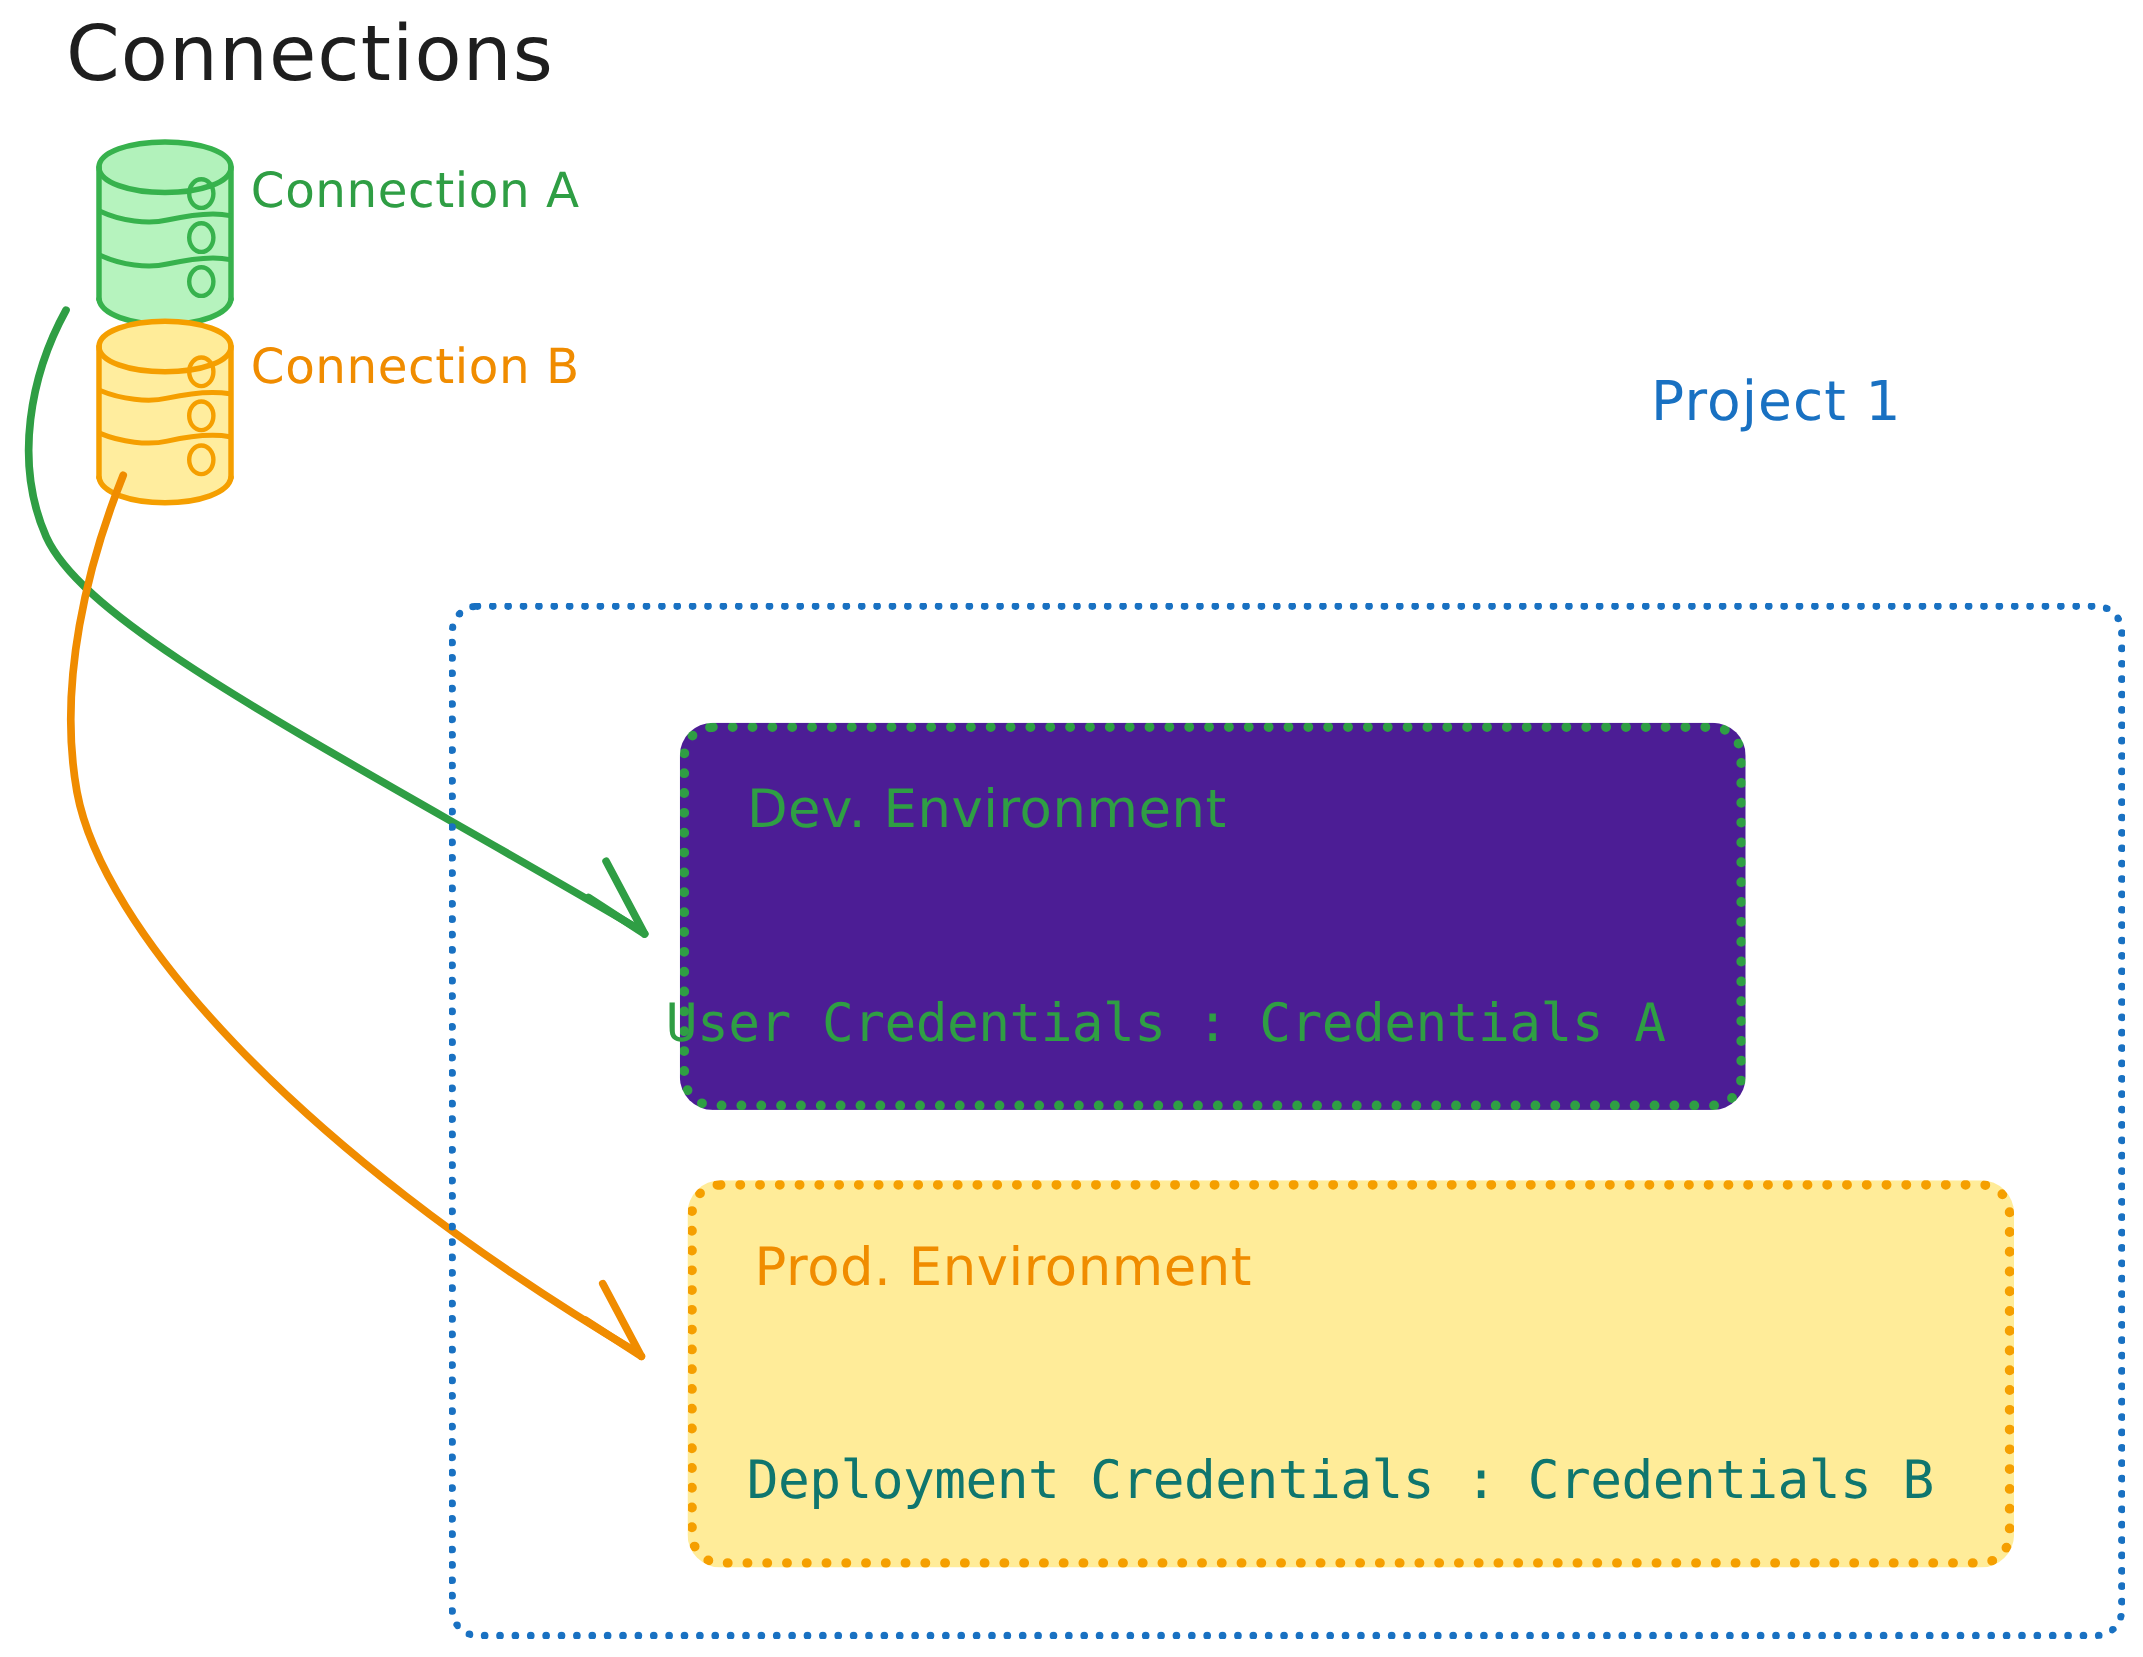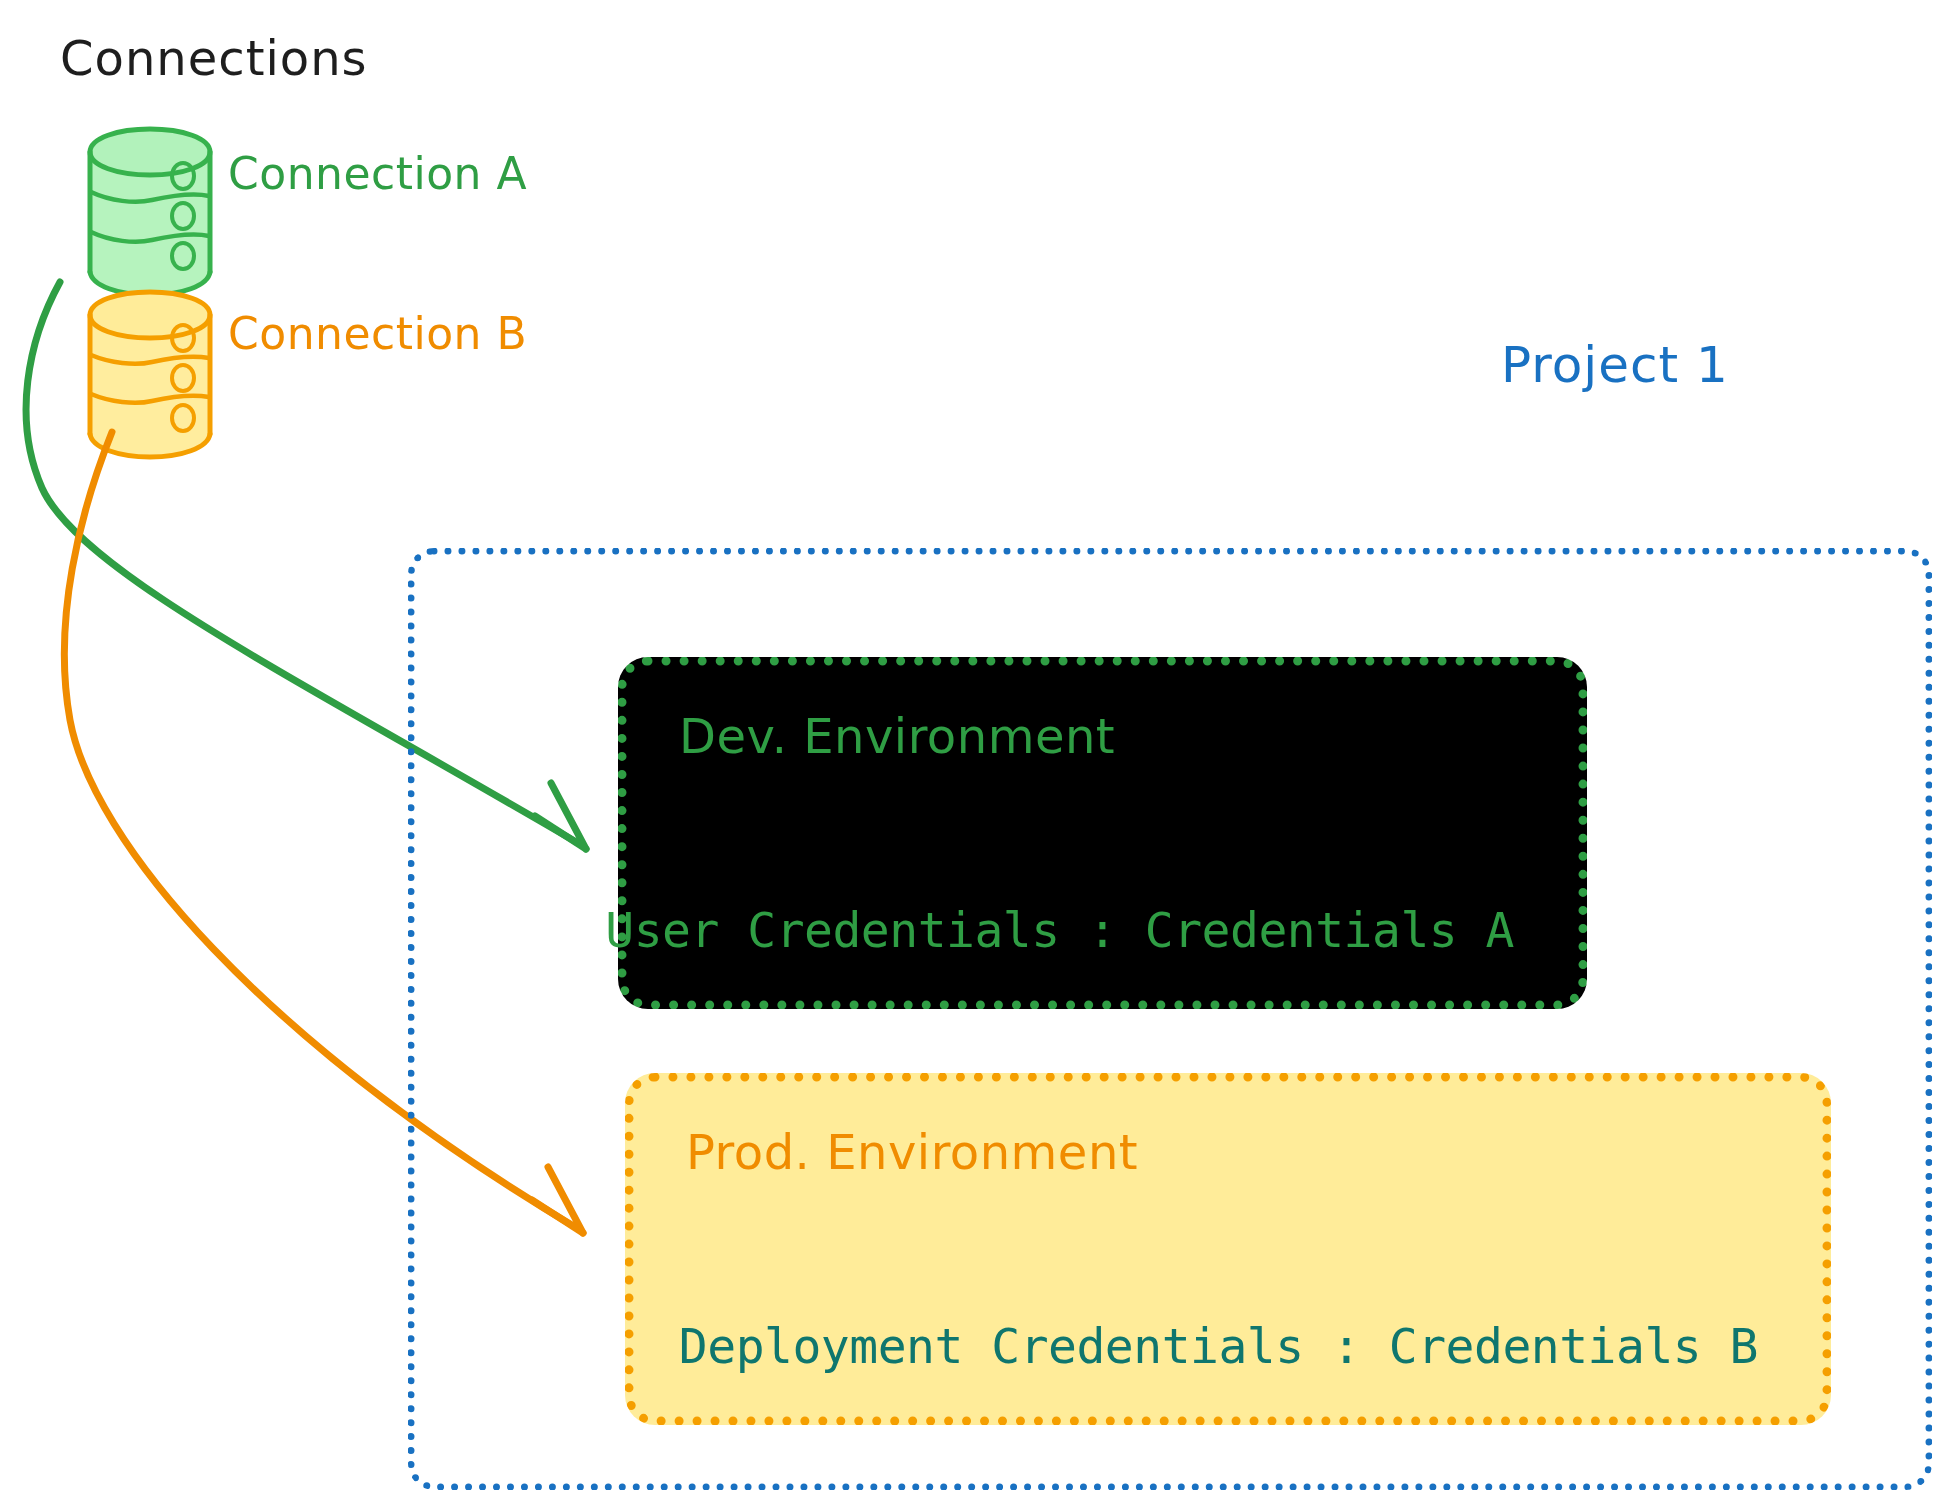--- a/index.html
+++ b/index.html
@@ -34,25 +34,24 @@
     font-weight: 400;
   }
   .mono {
     font-family: "DejaVu Sans Mono", monospace;
   }
 
   #connections-heading {
     position: absolute;
     left: 60px;
     top: 8px;
-    font-size: 48px;
+    font-size: 70px;
     color: #1e1e1e;
     letter-spacing: 1px;
     white-space: nowrap;
-    margin-top: 22px;
   }
 
   .conn-label {
     position: absolute;
     font-size: 44px;
     white-space: nowrap;
     letter-spacing: 0.5px;
   }
   #conn-a-label { left: 228px; top: 148px; color: #2f9e44; }
   #conn-b-label { left: 228px; top: 308px; color: #f08c00; }
@@ -83,21 +82,21 @@
   .env-box {
     position: absolute;
     box-sizing: border-box;
     border-radius: 30px;
   }
   #dev-env-box {
     left: 611px;
     top: 650px;
     width: 969px;
     height: 352px;
-    background: #000000;
+    background: #4c1d95;
     border: 9px dotted #2f9e44;
   }
   #prod-env-box {
     left: 618px;
     top: 1066px;
     width: 1206px;
     height: 352px;
     background: #ffec99;
     border: 9px dotted #f59f00;
   }

